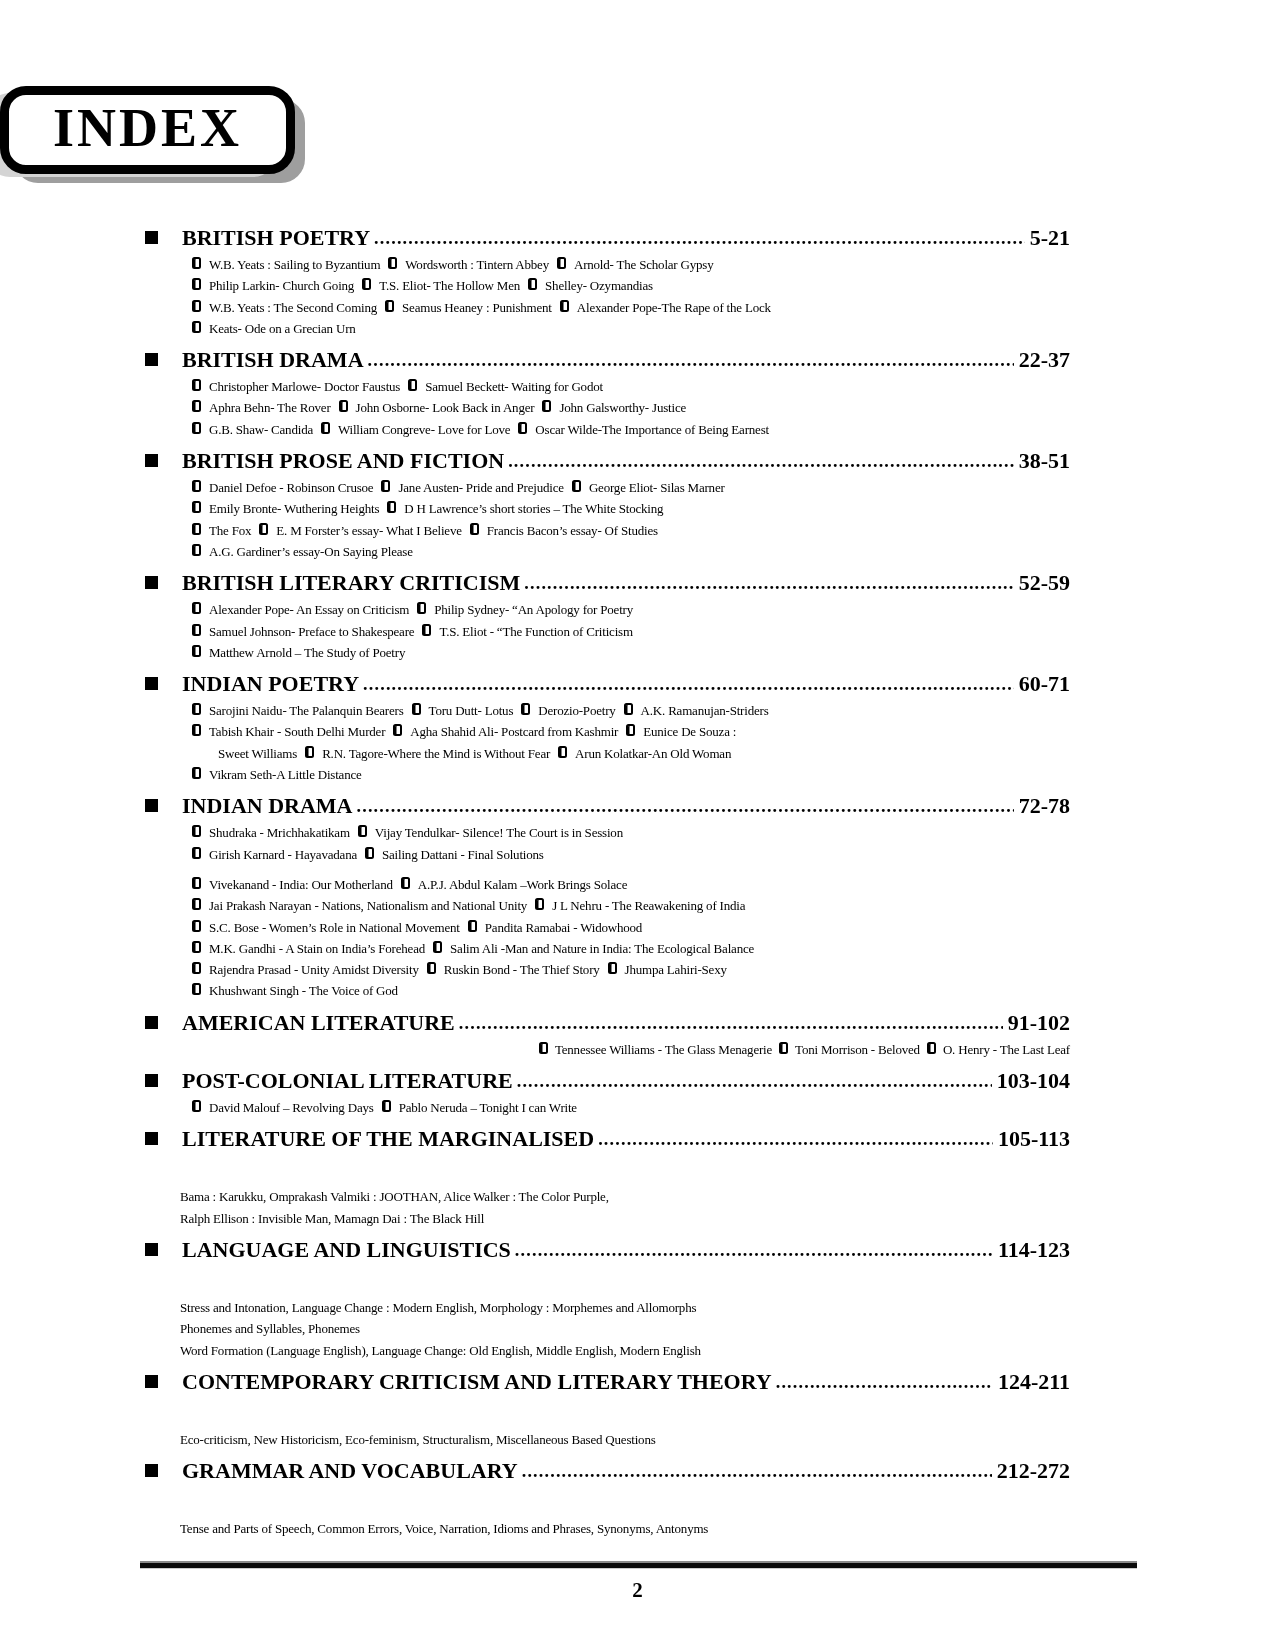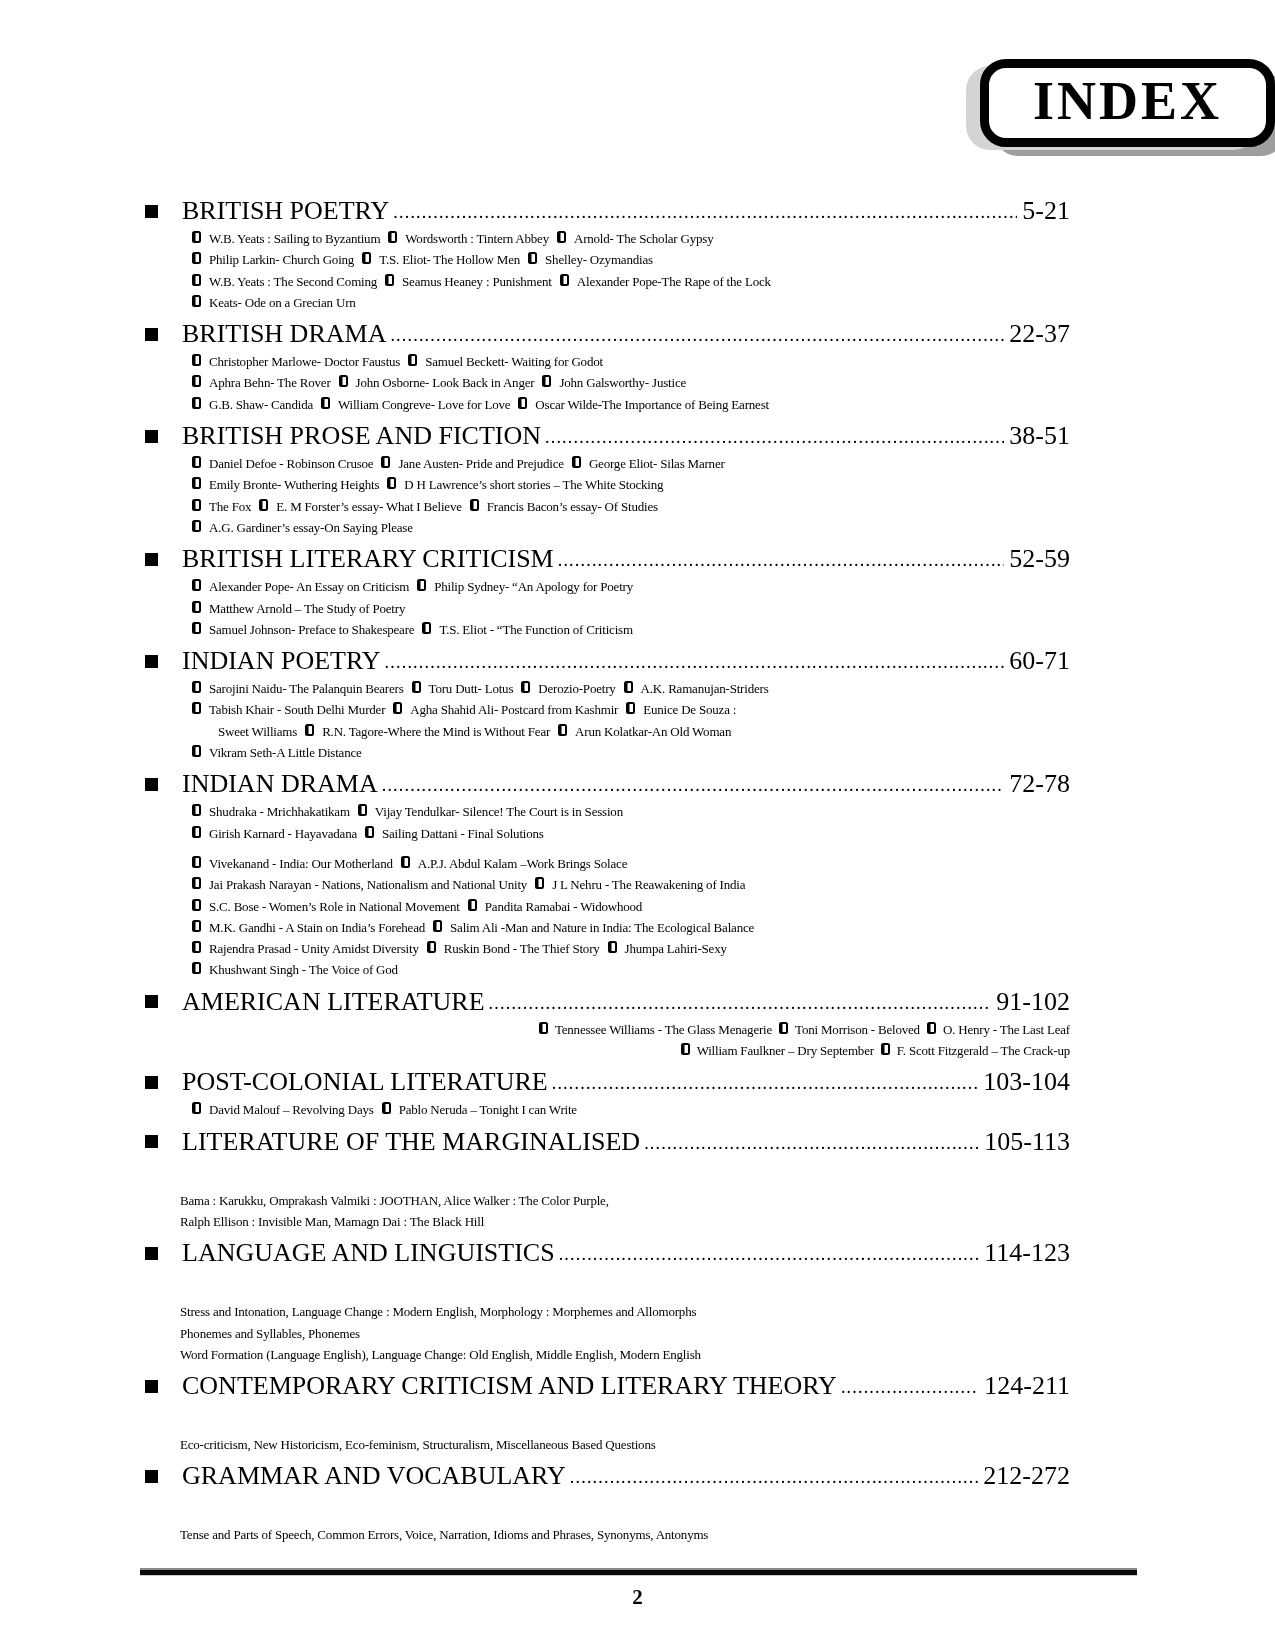--- a/index.html
+++ b/index.html
@@ -4,37 +4,37 @@
 <style>
   html,body{margin:0;padding:0;}
   body{
     width:1275px;height:1650px;background:#ffffff;color:#000;
     font-family:"Liberation Serif","DejaVu Serif",serif;
     overflow:hidden;
   }
   .page{position:relative;width:1275px;height:1650px;background:#fff;}
 
   
-  .badge-row{display:flex;justify-content:flex-end;padding-top:59px;}
+  .badge-row{display:flex;justify-content:flex-start;padding-top:86px;}
   .badge{
     background:#fff;border:9px solid #000;border-radius:26px;
     padding:2px 44px 6px;
     box-shadow:-16px 5px 0 -2px #d4d4d4, 12px 11px 0 -2px #9e9e9e;
   }
   .badge-text{
     font-weight:bold;font-size:54px;line-height:62px;letter-spacing:3px;
     display:block;
   }
 
   
   .toc{margin:52px 205px 0 145px;}
   .section{margin-bottom:9px;}
   .head{
-    display:flex;align-items:center;
-    font-weight:normal;font-size:26px;line-height:22px;margin-bottom:5px;
+    display:flex;align-items:flex-end;
+    font-weight:bold;font-size:22px;line-height:22px;margin-bottom:5px;
     white-space:nowrap;
   }
   .sq{
     width:13px;height:13px;background:#000;flex:none;align-self:center;
     margin-right:24px;
   }
   .head .t{white-space:nowrap;}
   .leader{
     flex:1;overflow:hidden;white-space:nowrap;margin:0 5px 0 4px;
   }
@@ -126,22 +126,22 @@
       </div>
       <div class="section bullet">
         <div class="head">
           <span class="sq"></span>
           <span class="t">BRITISH LITERARY CRITICISM</span>
           <span class="leader"></span>
           <span class="pages">52-59</span>
         </div>
         <div class="lines">
           <div class="line"><span class="blt"></span><span class="seg">Alexander Pope- An Essay on Criticism</span><span class="blt"></span><span class="seg">Philip Sydney- “An Apology for Poetry</span></div>
+          <div class="line"><span class="blt"></span><span class="seg">Samuel Johnson- Preface to Shakespeare</span><span class="blt"></span><span class="seg">T.S. Eliot - “The Function of Criticism</span></div>
           <div class="line"><span class="blt"></span><span class="seg">Matthew Arnold – The Study of Poetry</span></div>
-          <div class="line"><span class="blt"></span><span class="seg">Samuel Johnson- Preface to Shakespeare</span><span class="blt"></span><span class="seg">T.S. Eliot - “The Function of Criticism</span></div>
         </div>
       </div>
       <div class="section bullet">
         <div class="head">
           <span class="sq"></span>
           <span class="t">INDIAN POETRY</span>
           <span class="leader"></span>
           <span class="pages">60-71</span>
         </div>
         <div class="lines">
@@ -175,21 +175,20 @@
       </div>
       <div class="section tight">
         <div class="head">
           <span class="sq"></span>
           <span class="t">AMERICAN LITERATURE</span>
           <span class="leader"></span>
           <span class="pages">91-102</span>
         </div>
         <div class="lines">
           <div class="line"><span class="blt"></span><span class="seg">Tennessee Williams - The Glass Menagerie</span><span class="blt"></span><span class="seg">Toni Morrison - Beloved</span><span class="blt"></span><span class="seg">O. Henry - The Last Leaf</span></div>
-          <div class="line"><span class="blt"></span><span class="seg">William Faulkner – Dry September</span><span class="blt"></span><span class="seg">F. Scott Fitzgerald – The Crack-up</span></div>
         </div>
       </div>
       <div class="section bullet">
         <div class="head">
           <span class="sq"></span>
           <span class="t">POST-COLONIAL LITERATURE</span>
           <span class="leader"></span>
           <span class="pages">103-104</span>
         </div>
         <div class="lines">

